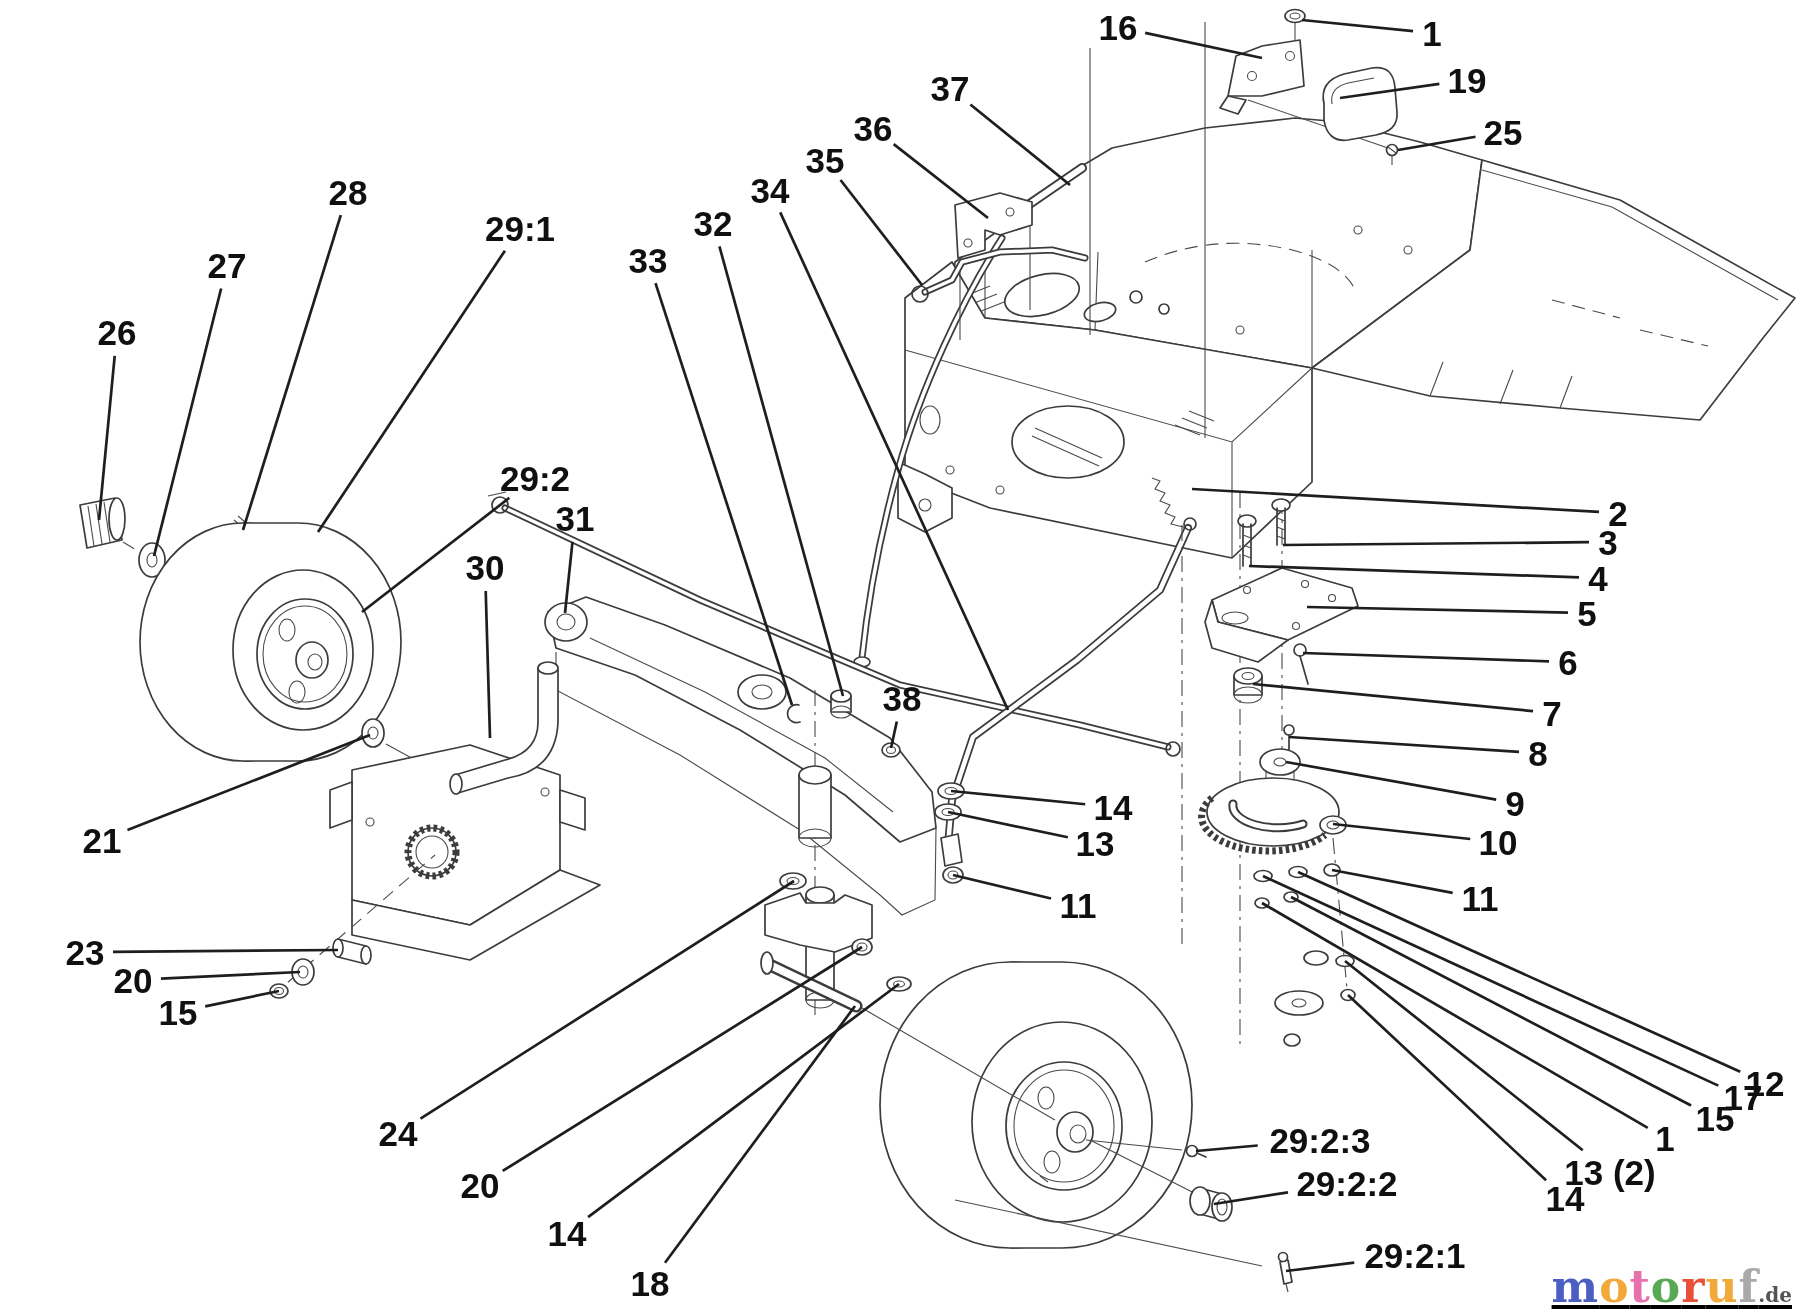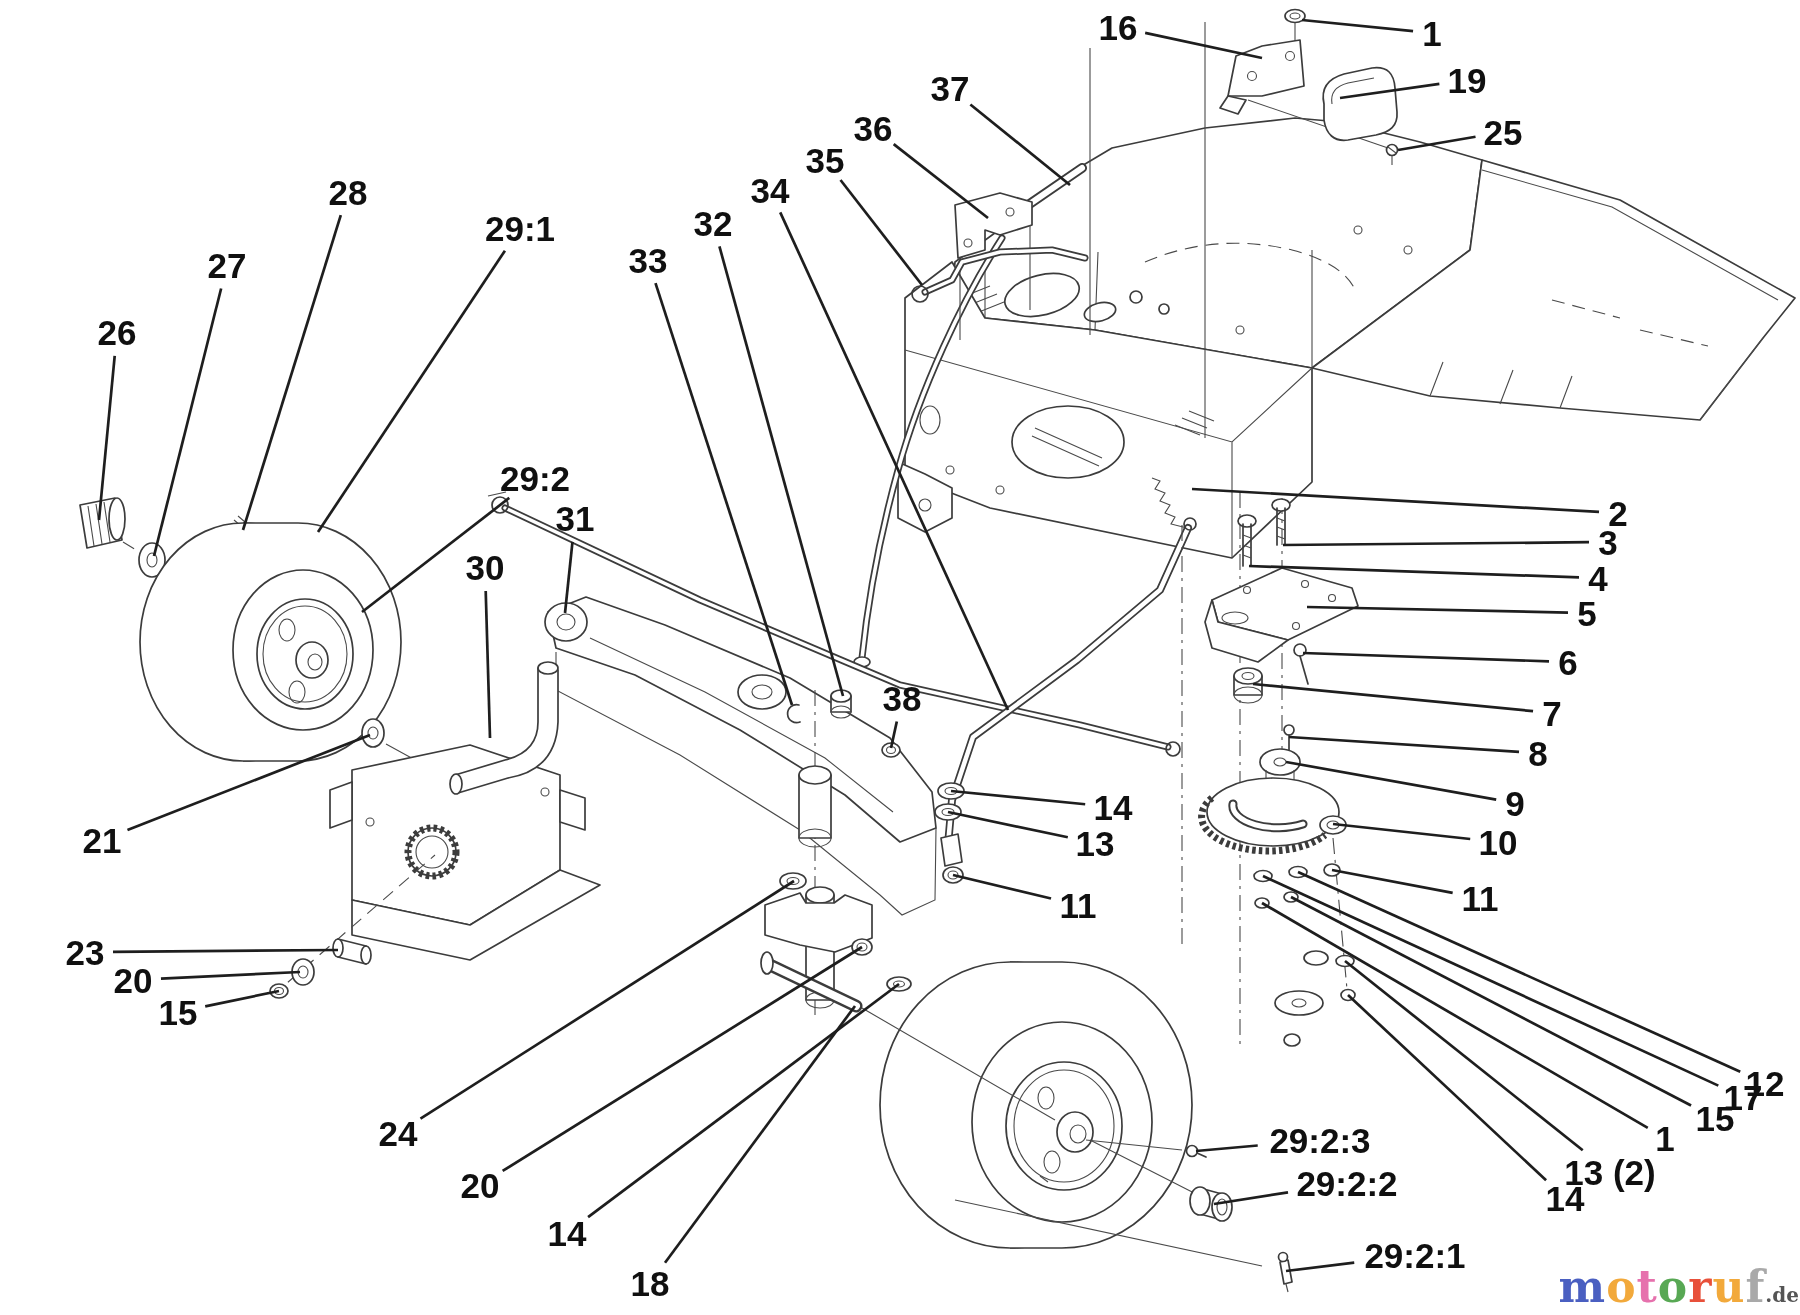--- a/index.html
+++ b/index.html
@@ -11,22 +11,22 @@
   .olf {stroke:#3c3c3c;fill:#ffffff;stroke-width:1.7;stroke-linejoin:round;}
   .thin{stroke:#4a4a4a;fill:none;stroke-width:1.1;}
   .dash{stroke-dasharray:13 8;}
   .ddot{stroke-dasharray:16 6 3 6;}
   .teeth{stroke:#3c3c3c;stroke-width:7;fill:none;stroke-dasharray:3.5 3.2;}
   .tubeO{stroke:#3c3c3c;fill:none;stroke-linecap:round;stroke-linejoin:round;}
   .tubeI{stroke:#ffffff;fill:none;stroke-linecap:round;stroke-linejoin:round;}
   .leader{stroke:#1e1e1e;stroke-width:2.7;}
   .callout{font:700 35px "Liberation Sans",sans-serif;fill:#101010;text-anchor:middle;dominant-baseline:central;}
   
-  .logo{position:absolute;right:1px;bottom:6px;font-family:"DejaVu Serif",serif;font-weight:bold;
-        font-size:44px;line-height:1;letter-spacing:1px;user-select:none;}
+  .logo{position:absolute;right:8px;bottom:6px;font-family:"DejaVu Serif",serif;font-weight:bold;
+        font-size:44px;line-height:1;letter-spacing:1px;user-select:none;text-decoration:underline;}
   .logo .suffix{font-size:20px;font-weight:bold;letter-spacing:0;}
 </style>
 </head>
 <body>
 
 <div class="stage">
 
 <svg width="1800" height="1315" viewBox="0 0 1800 1315">
 
   <g>

